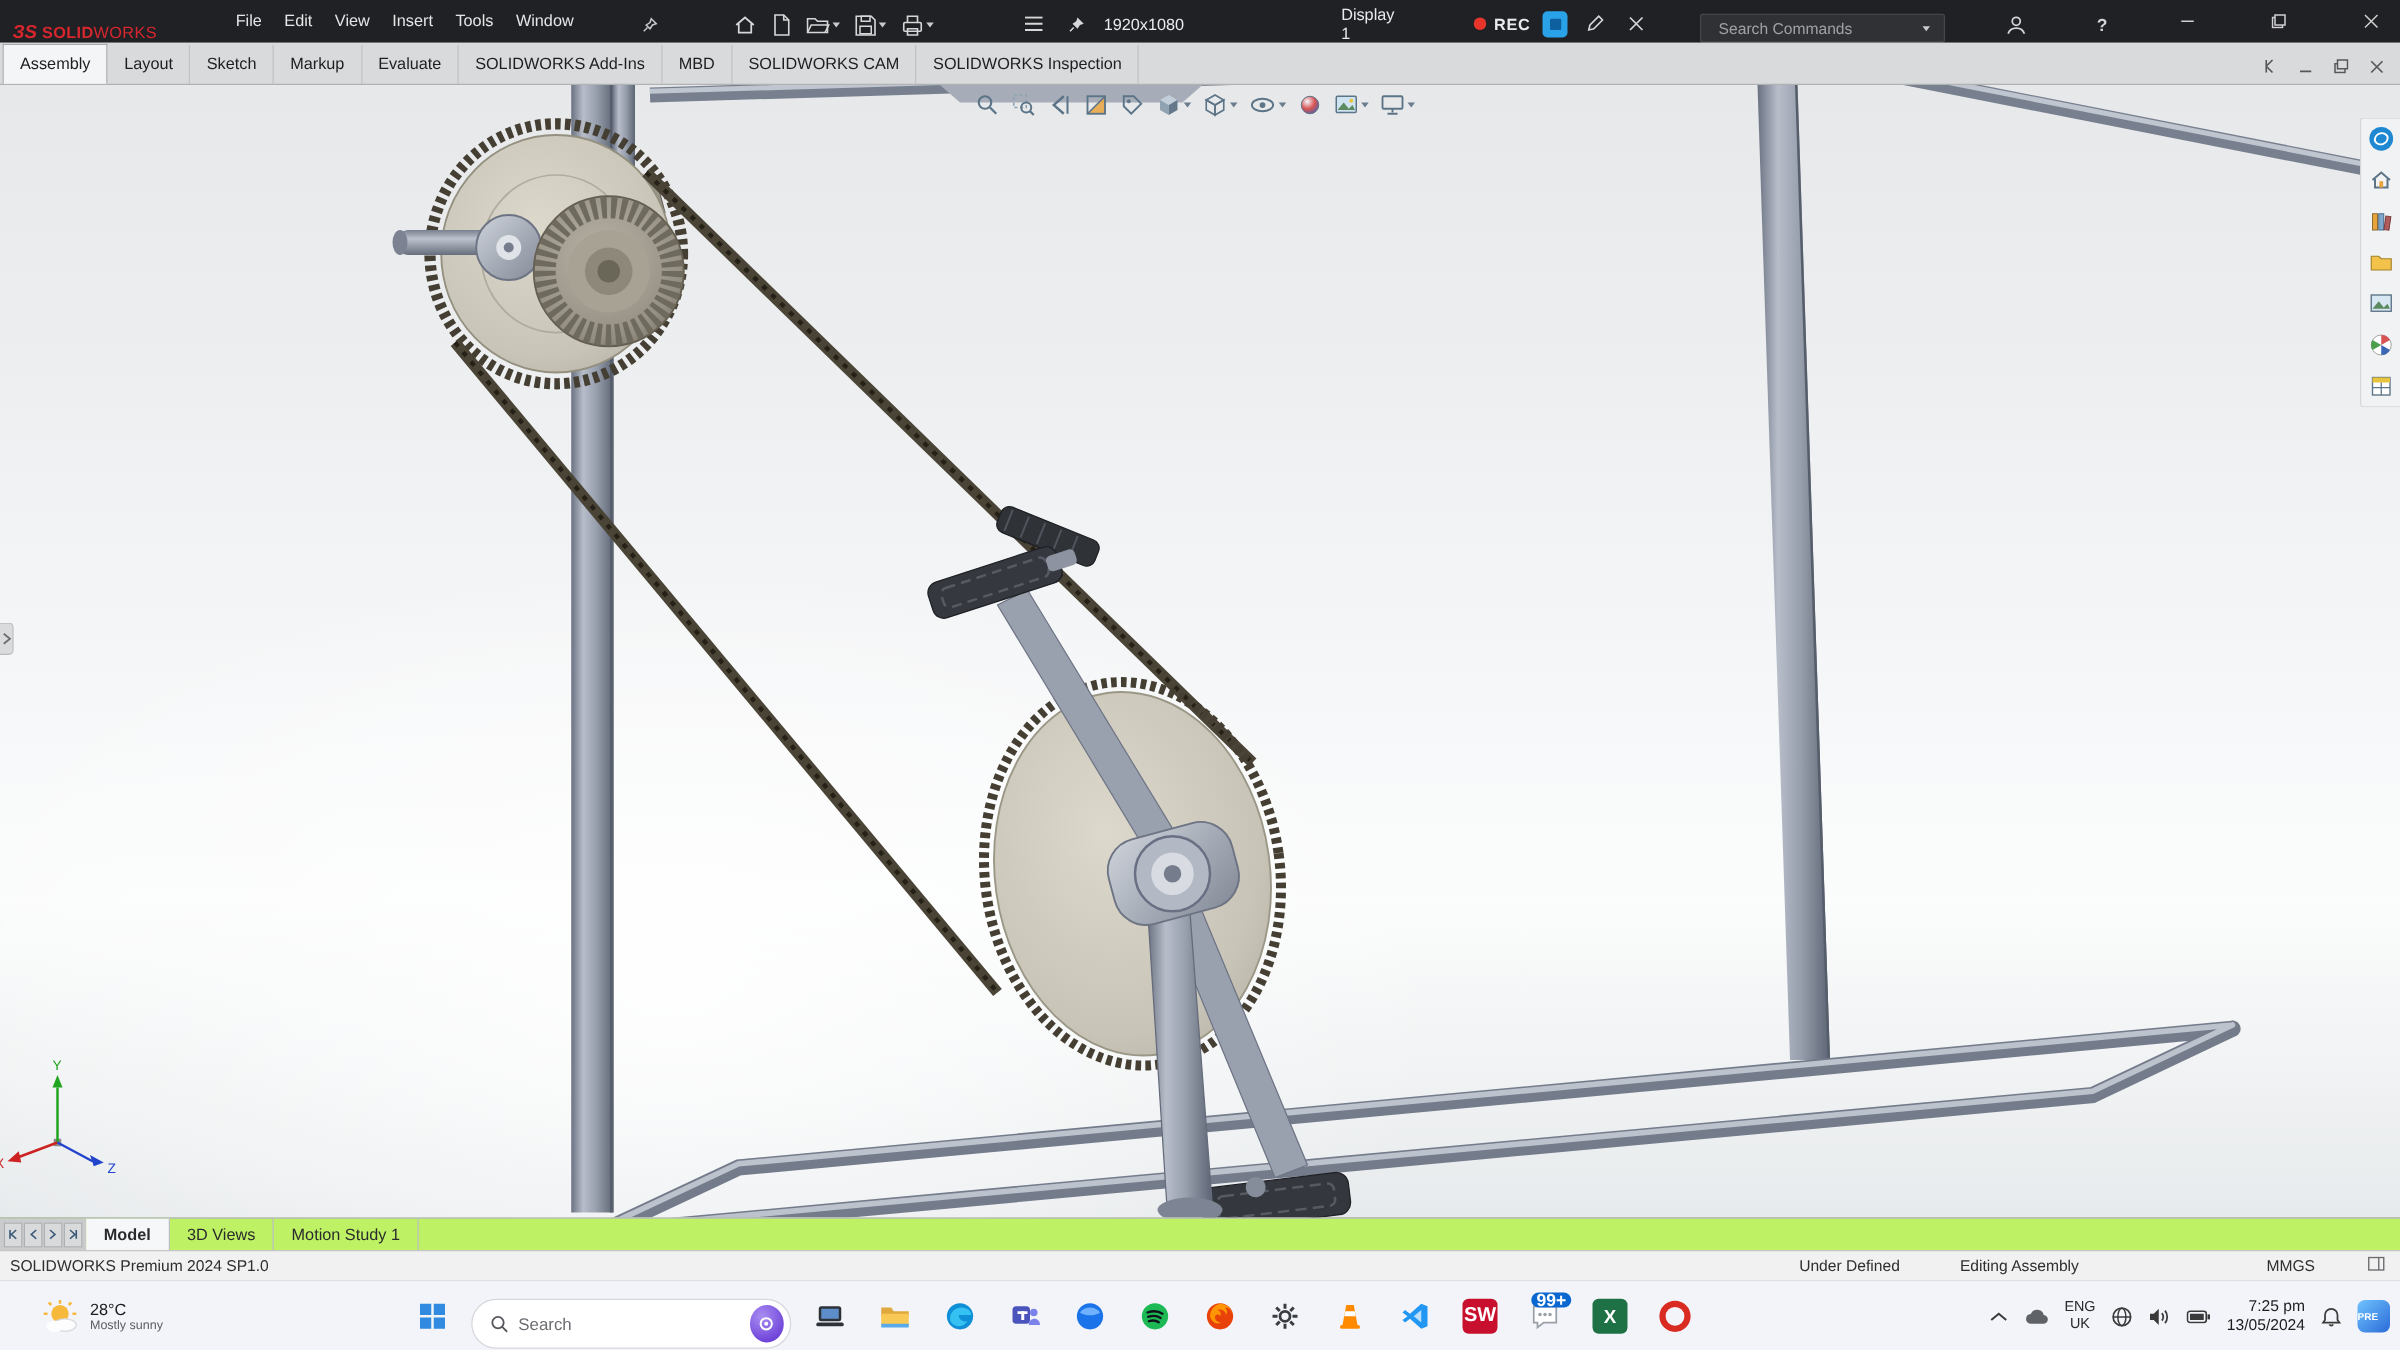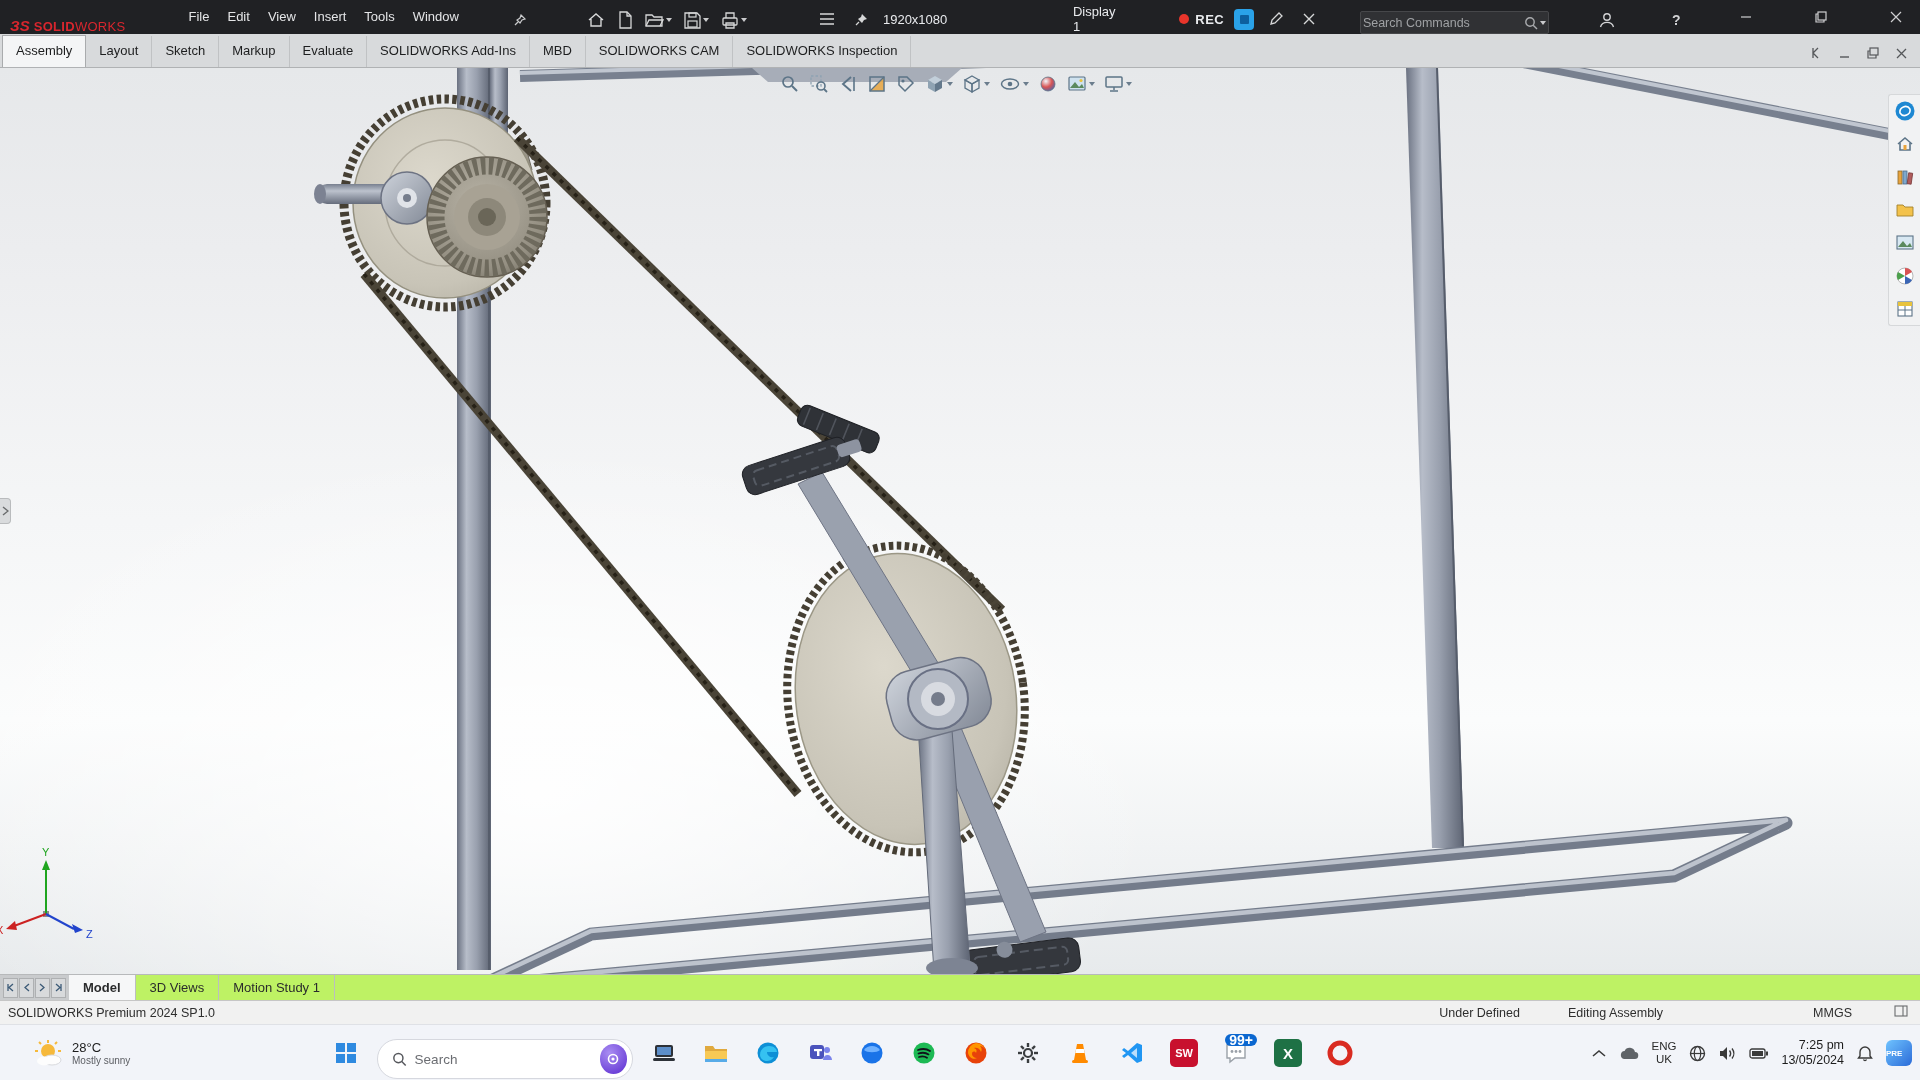--- a/index.html
+++ b/index.html
@@ -22,21 +22,21 @@
   .caret { width:0; height:0; border-left:3.5px solid transparent; border-right:3.5px solid transparent;
     border-top:4px solid #c9cacc; margin-left:2px; display:inline-block; }
   #quick-tools { display:flex; align-items:center; margin-left:10px; gap:2px; }
   #recorder { display:flex; align-items:center; margin-left:22px; gap:10px; color:#e8eaed; }
   #recorder .sep { width:14px; }
   #rec-dot { width:10px; height:10px; border-radius:50%; background:#e8352b; display:inline-block; margin-right:6px; }
   #rec-label { font-weight:bold; letter-spacing:.5px; }
   #rec-stop { width:21px; height:21px; border-radius:4px; background:#2aa2e8; display:flex; align-items:center; justify-content:center; }
   #rec-stop .inner { width:9px; height:9px; background:#0d5f9e; border-radius:1px; }
   #search-commands { margin-left:auto; display:flex; align-items:center; background:#303134;
-    border:1px solid #46474a; border-radius:2px; height:23px; width:196px; padding:0 2px; }
+    border:1px solid #46474a; border-radius:2px; height:23px; width:196px; padding:0 14px; }
   #search-commands input { flex:1; background:transparent; border:none; outline:none; color:#d7d8da;
     font-size:12.5px; font-family:inherit; }
   #search-commands input::placeholder { color:#9fa1a4; }
   #user-btn, #help-btn { width:30px; height:28px; display:flex; align-items:center; justify-content:center; margin-left:6px; color:#d2d3d5; }
   #help-btn { font-size:14px; font-weight:bold; }
   .win-btn { width:45px; height:34px; display:flex; align-items:center; justify-content:center; }
 
   
   #tabrow { height:34px; background:#d8dadc; border-bottom:1px solid #b0b2b4; display:flex;
     align-items:flex-end; padding-left:2px; flex:0 0 auto; }
@@ -91,21 +91,21 @@
     display:flex; align-items:center; padding:0 5px 0 14px; gap:8px;margin-top:12px; }
   #tb-search input { flex:1; border:none; outline:none; font-size:13.5px; color:#444; background:transparent; font-family:inherit; }
   #tb-search input::placeholder { color:#6b6d72; }
   #search-app { width:30px; height:30px; border-radius:50%; background:radial-gradient(circle at 35% 30%, #a98df2, #5b2bd0); display:flex; align-items:center; justify-content:center; }
   .badge { position:absolute; top:2px; right:0px; background:#0b67d0; color:#fff; font-size:14px;
     border-radius:8px; padding:1px 4px; line-height:10px; font-weight:bold; }
   #tray { position:absolute; right:4px; top:0; height:56px; display:flex; align-items:center; gap:13px; padding-right:4px; }
   .tray-ic { display:flex; align-items:center; justify-content:center; }
   #lang { text-align:center; font-size:11.5px; color:#2a2a2a; line-height:13px; }
   #clock { text-align:right; font-size:12.5px; color:#1d1d1d; line-height:15px; }
-  .sw-sq { width:28px; height:28px; border-radius:5px; background:#c8102e; color:#fff; display:flex; flex-direction:column; align-items:center; justify-content:center; font-weight:bold; font-size:11px; }
+  .sw-sq { width:28px; height:28px; border-radius:5px; background:#c8102e; color:#fff; display:flex; flex-direction:column; align-items:center; justify-content:center; font-weight:bold; font-size:16px; }
   .xl-sq { width:28px; height:28px; border-radius:5px; background:#1e7145; color:#fff; display:flex; align-items:center; justify-content:center; font-weight:bold; font-size:15px; }
   #copilot { width:26px; height:26px; border-radius:6px; background:linear-gradient(135deg,#6fc3ff,#2b6bd8); display:flex; align-items:center; justify-content:flex-start; color:#fff; font-size:8px; font-weight:bold; }
 </style>
 </head>
 <body>
 
 <div id="screen">
 
   <header id="titlebar">
     <div id="logo">

